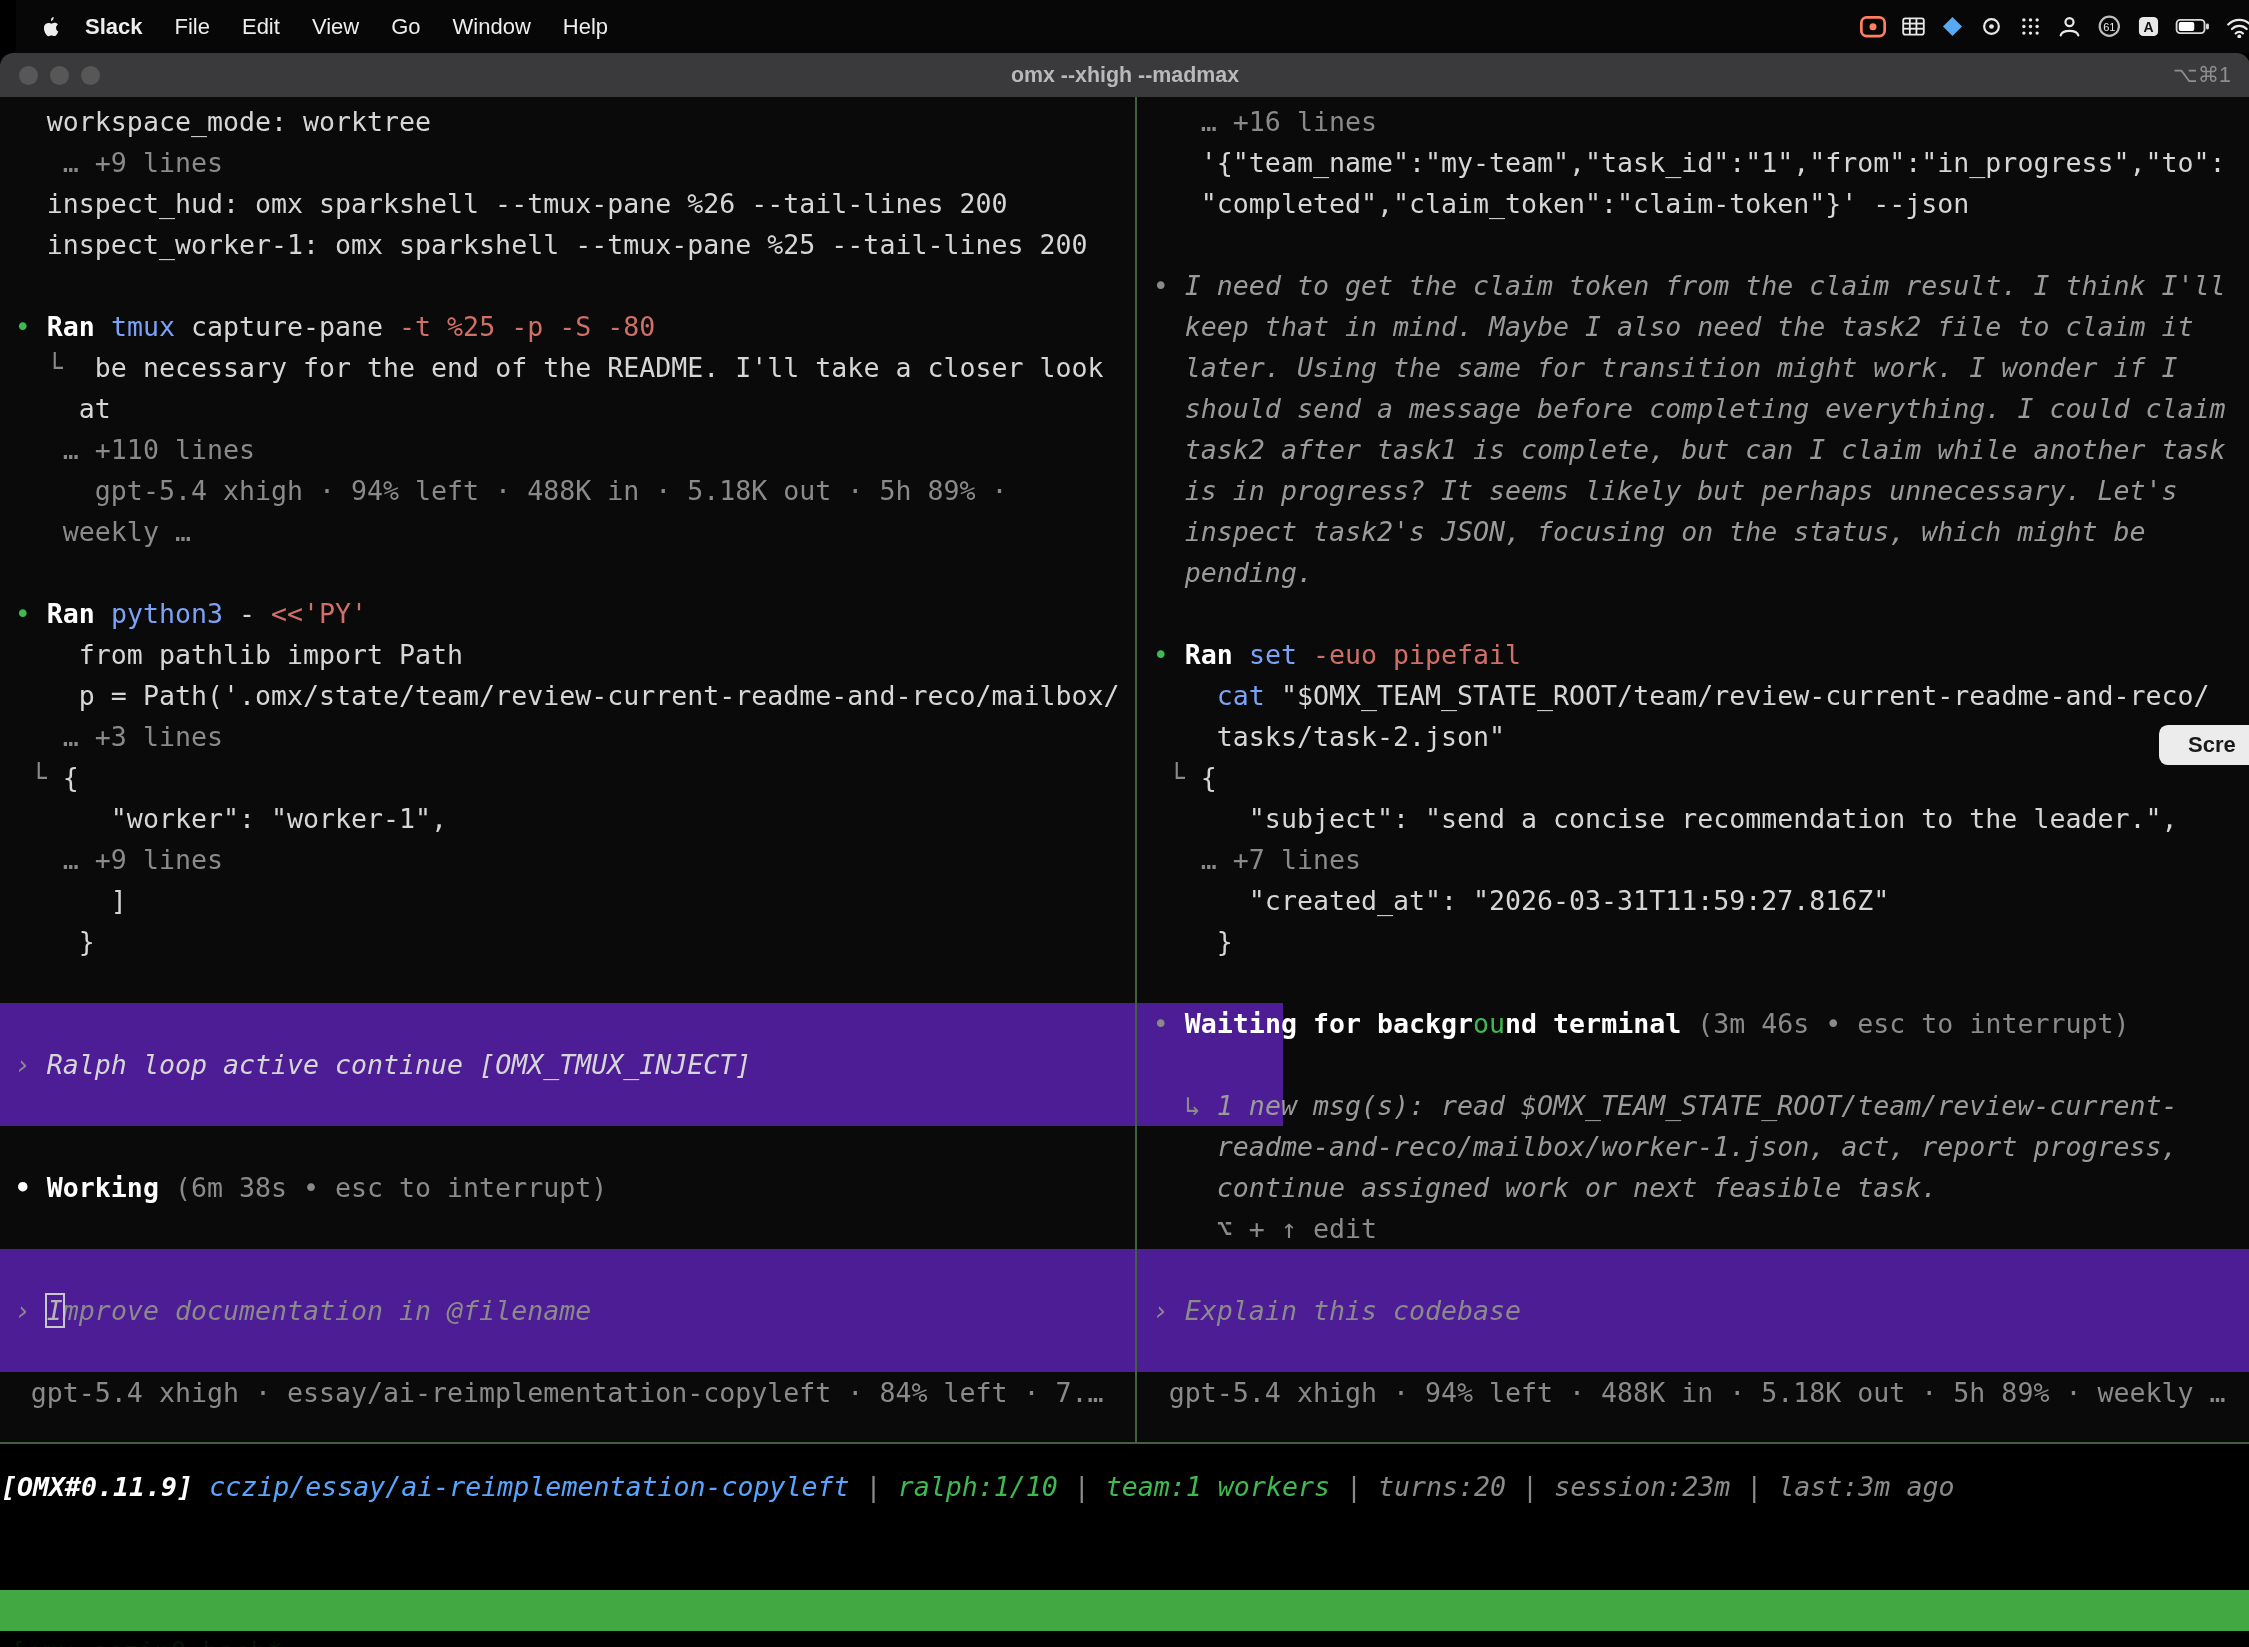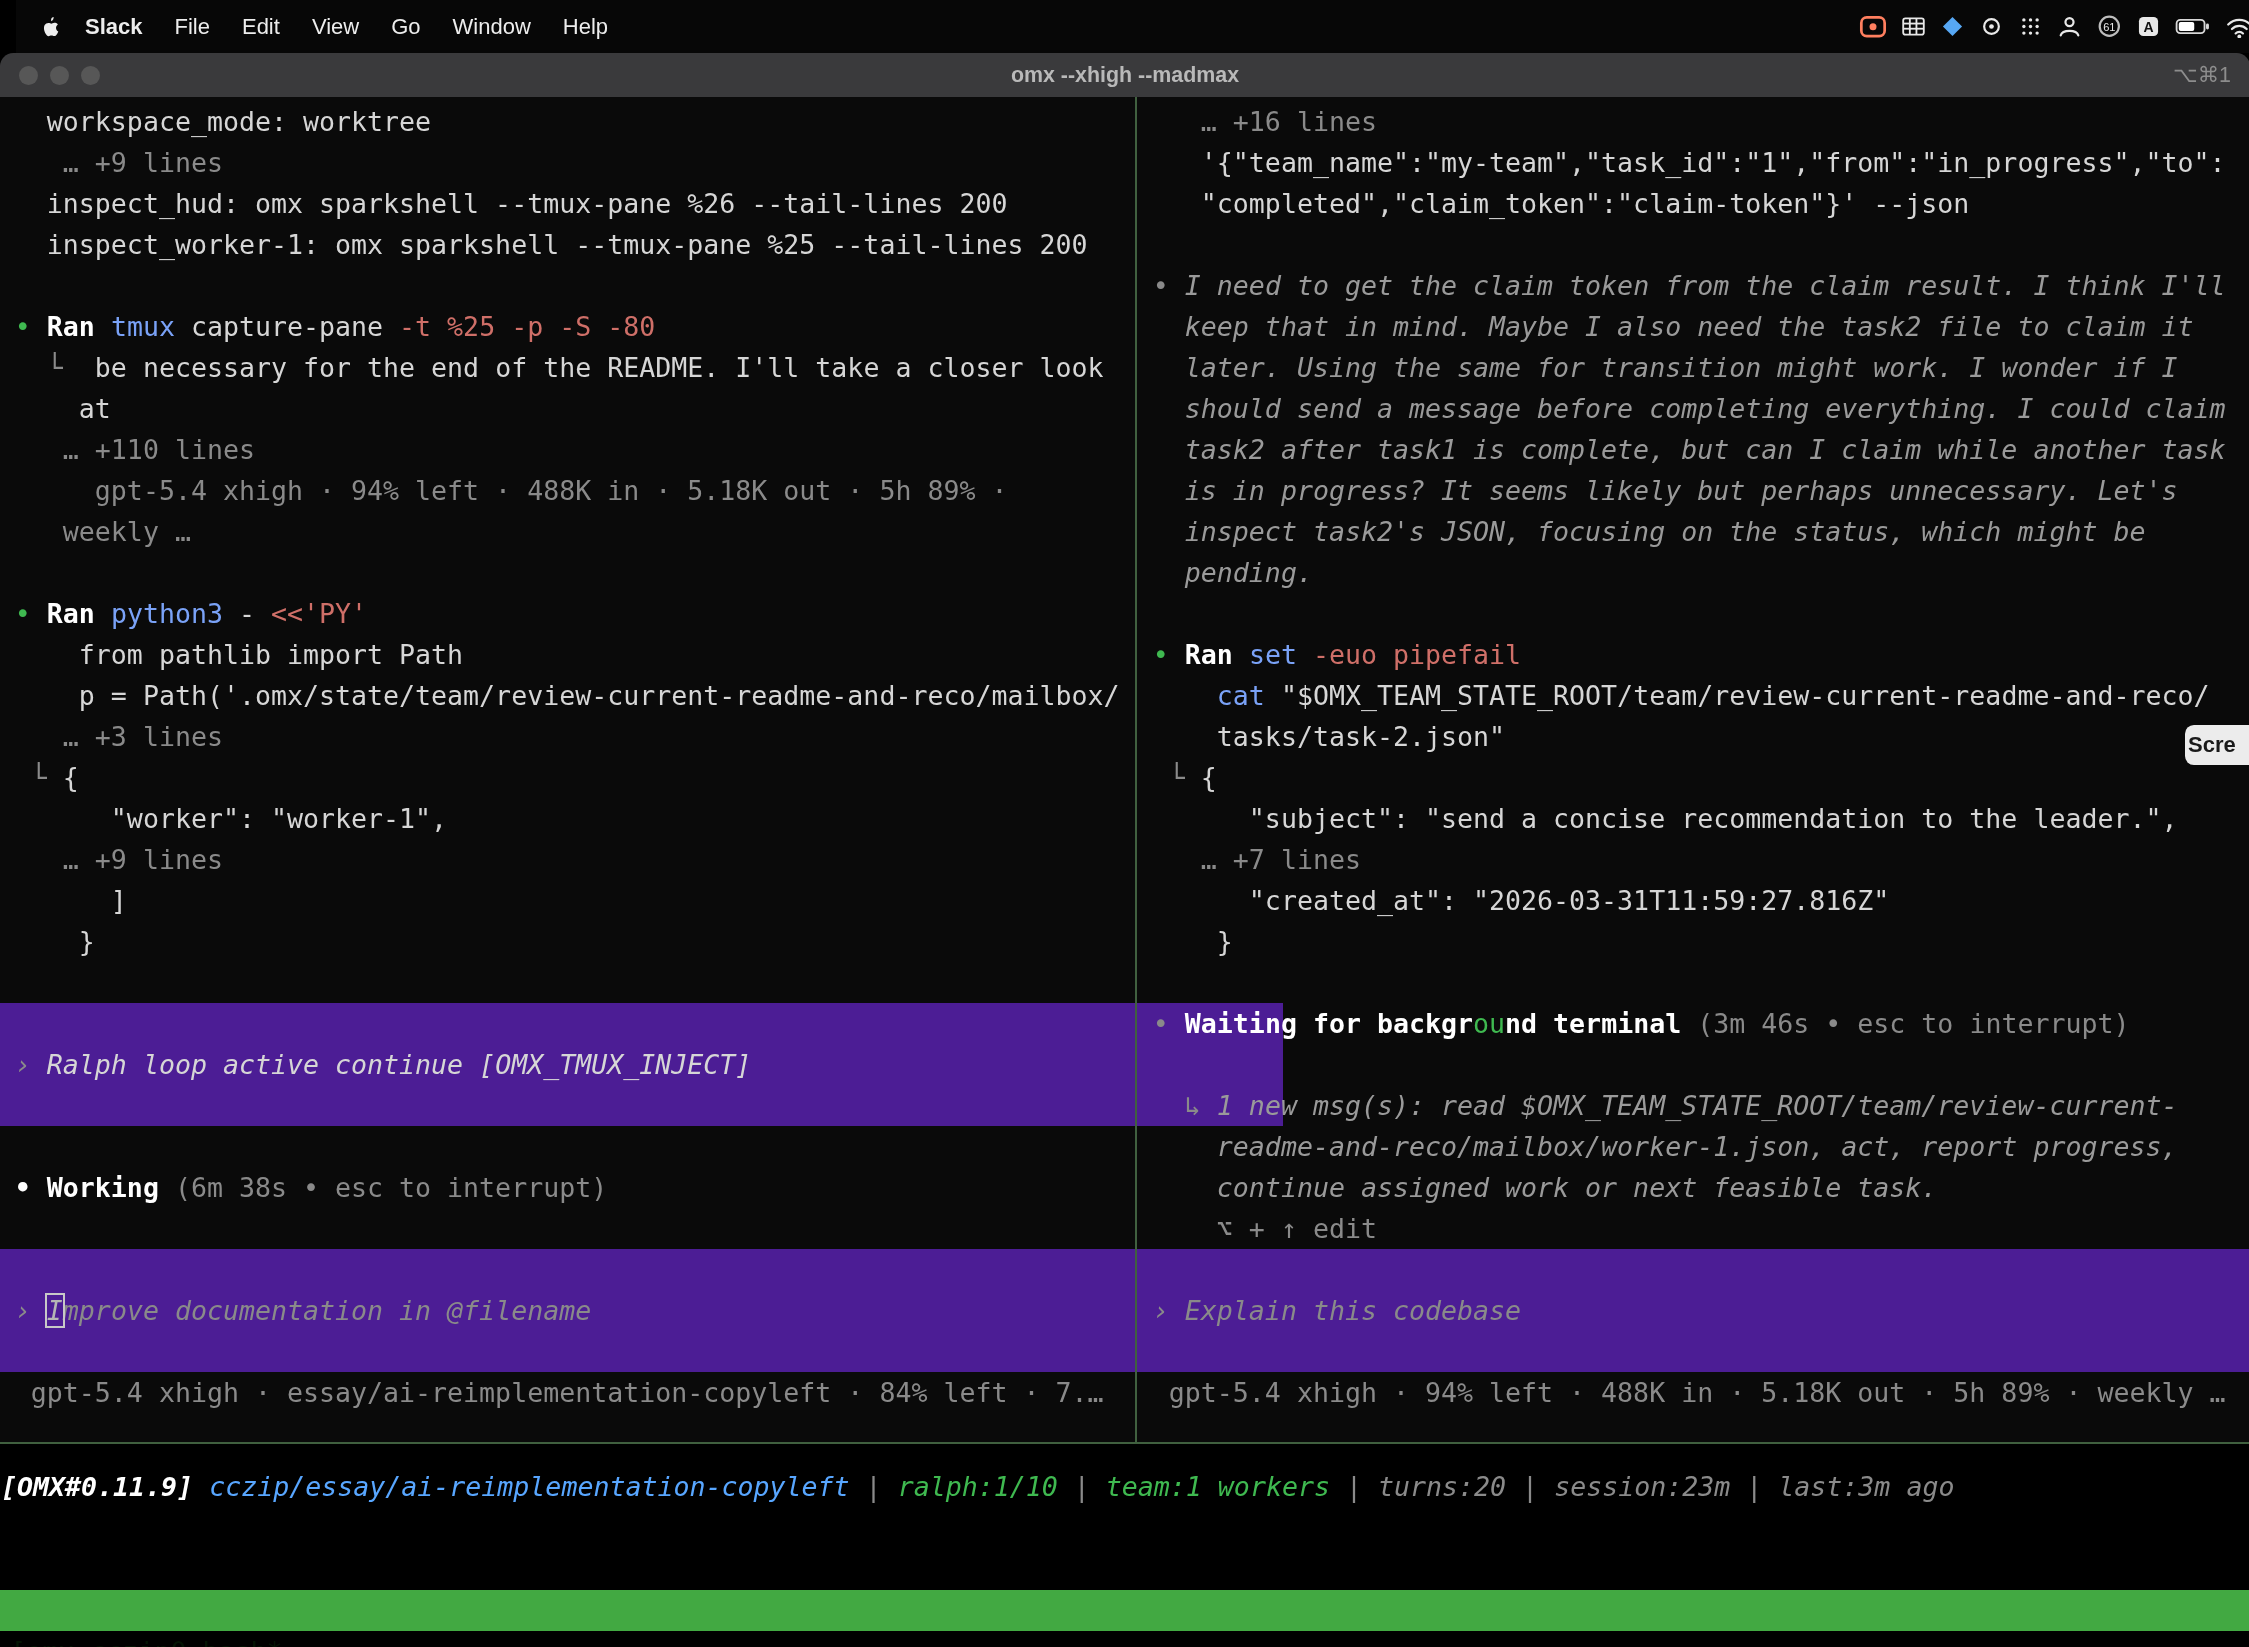--- a/index.html
+++ b/index.html
@@ -34,21 +34,21 @@
   .seg-cyan{color:#58a6ff;}
   .seg-it{color:#9a9a9a;font-style:italic;}
   .seg-cur{color:#b5b5b5;outline:2.2px solid #c8c8c8;outline-offset:0;}
 
   .omxline{position:absolute;left:0;top:1466px;width:100%;}
   .omxline .trow{padding-left:1px;font-style:italic;}
 
   .tmuxbar{position:absolute;left:0;top:1590px;width:100%;height:41px;background:#42a942;color:#041404;font-size:26.6px;line-height:41px;white-space:pre;}
   .tmuxbar .tleft{position:absolute;left:10.3px;}
 
-  .screenbtn{position:absolute;right:0;top:725px;height:40px;width:62px;background:#ececec;color:#1a1a1a;font-family:"Liberation Sans",sans-serif;font-size:22px;font-weight:600;display:flex;align-items:center;padding-left:3px;border-radius:8.9px 0 0 8.9px;overflow:hidden;z-index:5;}
+  .screenbtn{position:absolute;right:0;top:725px;height:40px;width:62px;background:#ececec;color:#1a1a1a;font-family:"Liberation Sans",sans-serif;font-size:22px;font-weight:600;display:flex;align-items:center;padding-left:29px;border-radius:8.9px 0 0 8.9px;overflow:hidden;z-index:5;}
 </style>
 </head>
 <body>
 
 <div>
 
   <div class="menubar">
     <span class="apple">
       <svg width="19" height="22" viewBox="0 0 24 30">
         <path fill="#ededed" d="M13 7c-1-2.5 1-5.4 3.2-5.5.3 2.2-.9 4.8-3.2 5.5z"></path>

